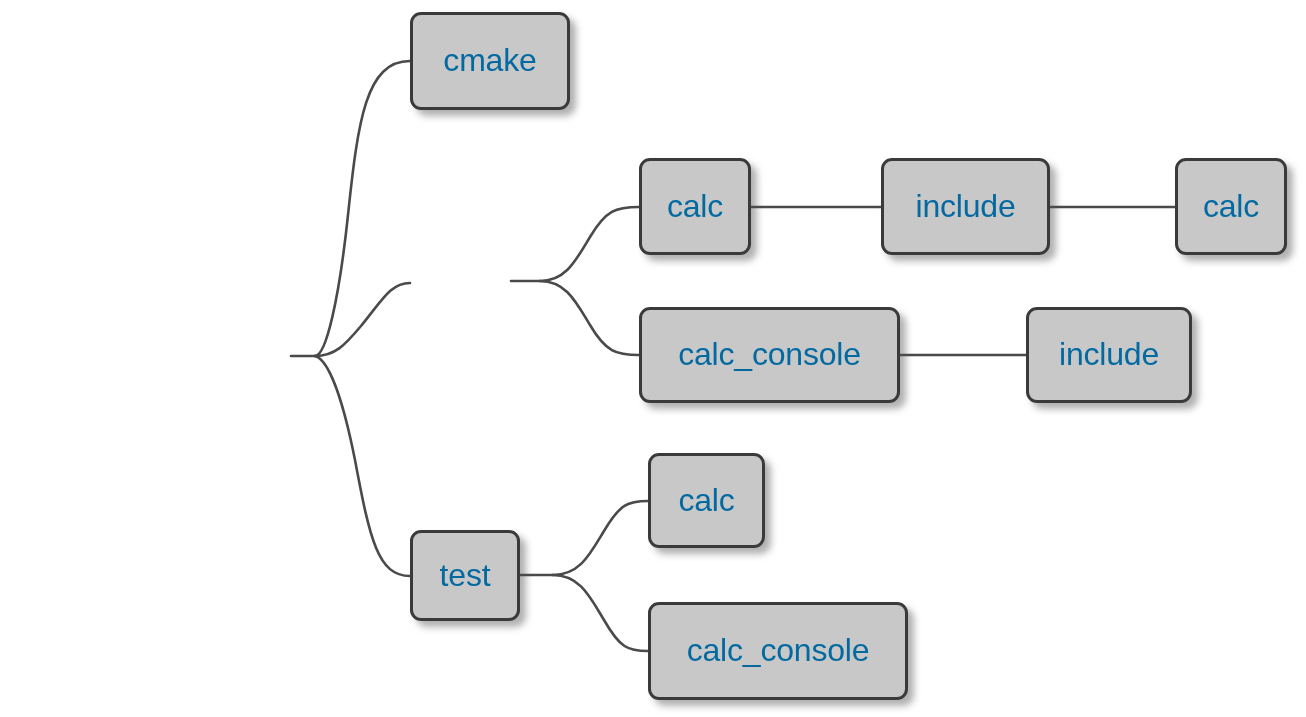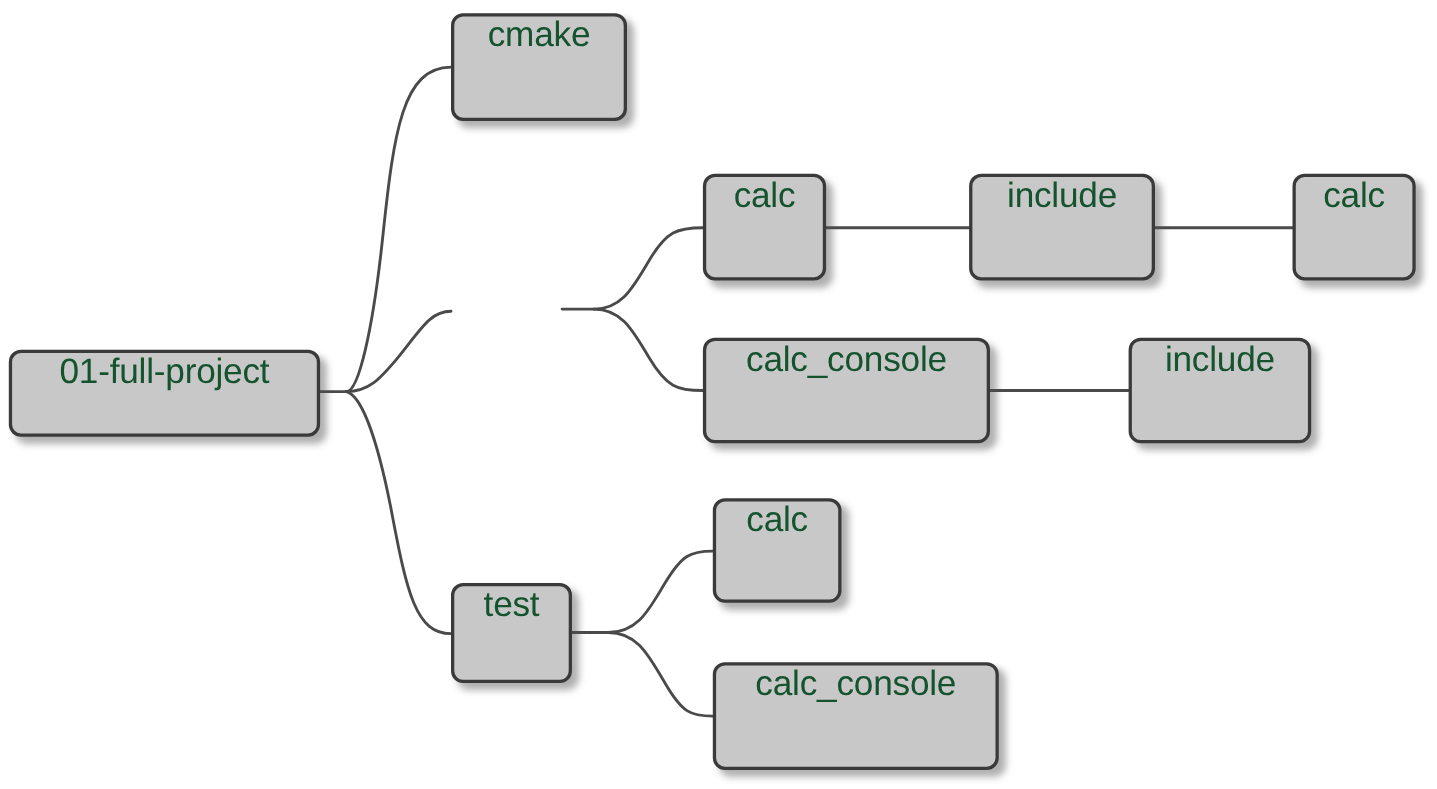--- a/index.html
+++ b/index.html
@@ -25,23 +25,23 @@
     height: 717px;
     pointer-events: none;
   }
   .node {
     position: absolute;
     box-sizing: border-box;
     background: #c8c8c8;
     border: 3px solid #3a3a3a;
     border-radius: 11px;
     display: flex;
-    align-items: flex-start;
+    align-items: center;
     justify-content: center;
-    color: #14532d;
+    color: #0369a1;
     font-size: 32px;
     line-height: 1;
     letter-spacing: -0.2px;
     box-shadow: 6px 6px 7px rgba(80,80,80,0.45);
     z-index: 2;
   }
   .node .label {
     display: block;
     padding-bottom: 2px;
     white-space: nowrap;
@@ -76,23 +76,20 @@
       <path d="M900,355 L1026,355"></path>
 
       <path d="M520,575 L553,575"></path>
 
       <path d="M553,575 C580,575 590,554 604,531 C620,504 628,501 648,501"></path>
 
       <path d="M553,575 C580,575 590,597 604,620 C620,648 628,651 648,651"></path>
     </g>
   </svg>
 
-  <div class="node" style="left:8px; top:318px; width:283px; height:79px;">
-    <span class="label">01-full-project</span>
-  </div>
 
   <div class="node" style="left:410px; top:12px; width:160px; height:98px;">
     <span class="label">cmake</span>
   </div>
 
 
   <div class="node" style="left:639px; top:158px; width:112px; height:97px;">
     <span class="label">calc</span>
   </div>
 

